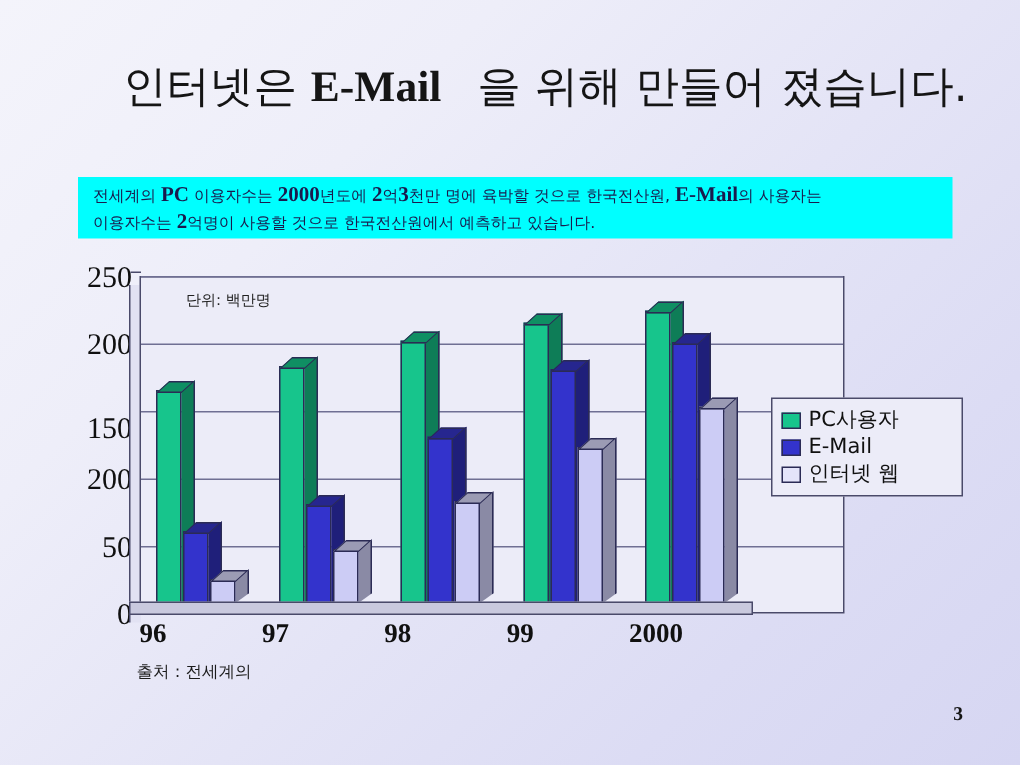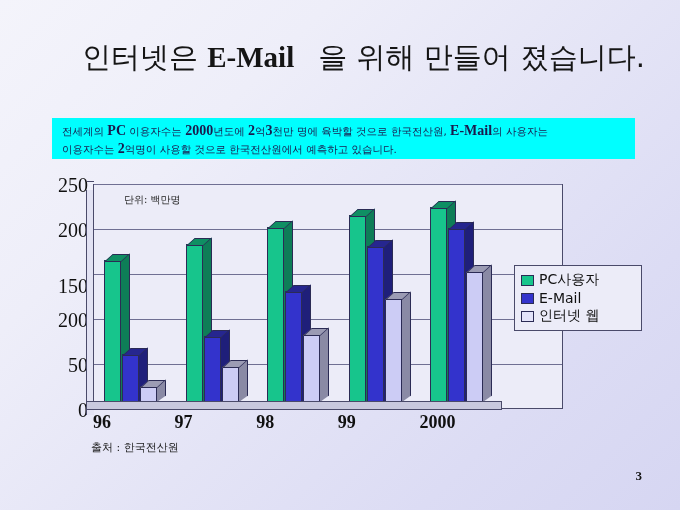--- a/index.html
+++ b/index.html
@@ -385,21 +385,21 @@
     <div id="floor"></div>
     <div id="xaxis">
         <div class="xtick" style="left: 0px; width: 81.6px;">96</div>
         <div class="xtick" style="left: 81.6px; width: 81.6px;">97</div>
         <div class="xtick" style="left: 163.2px; width: 81.6px;">98</div>
         <div class="xtick" style="left: 244.8px; width: 81.6px;">99</div>
         <div class="xtick" style="left: 326.4px; width: 81.6px;">2000</div>
       </div>
   </div>
 
-  <div id="source">출처 : 한국전산원</div>
+  <div id="source">출처 : 전세계의</div>
 
   <div id="legend">
       <div class="legend-row">
         <span class="swatch green"></span>
         <span class="legend-label">PC사용자</span>
       </div>
       <div class="legend-row">
         <span class="swatch blue"></span>
         <span class="legend-label">E-Mail</span>
       </div>

